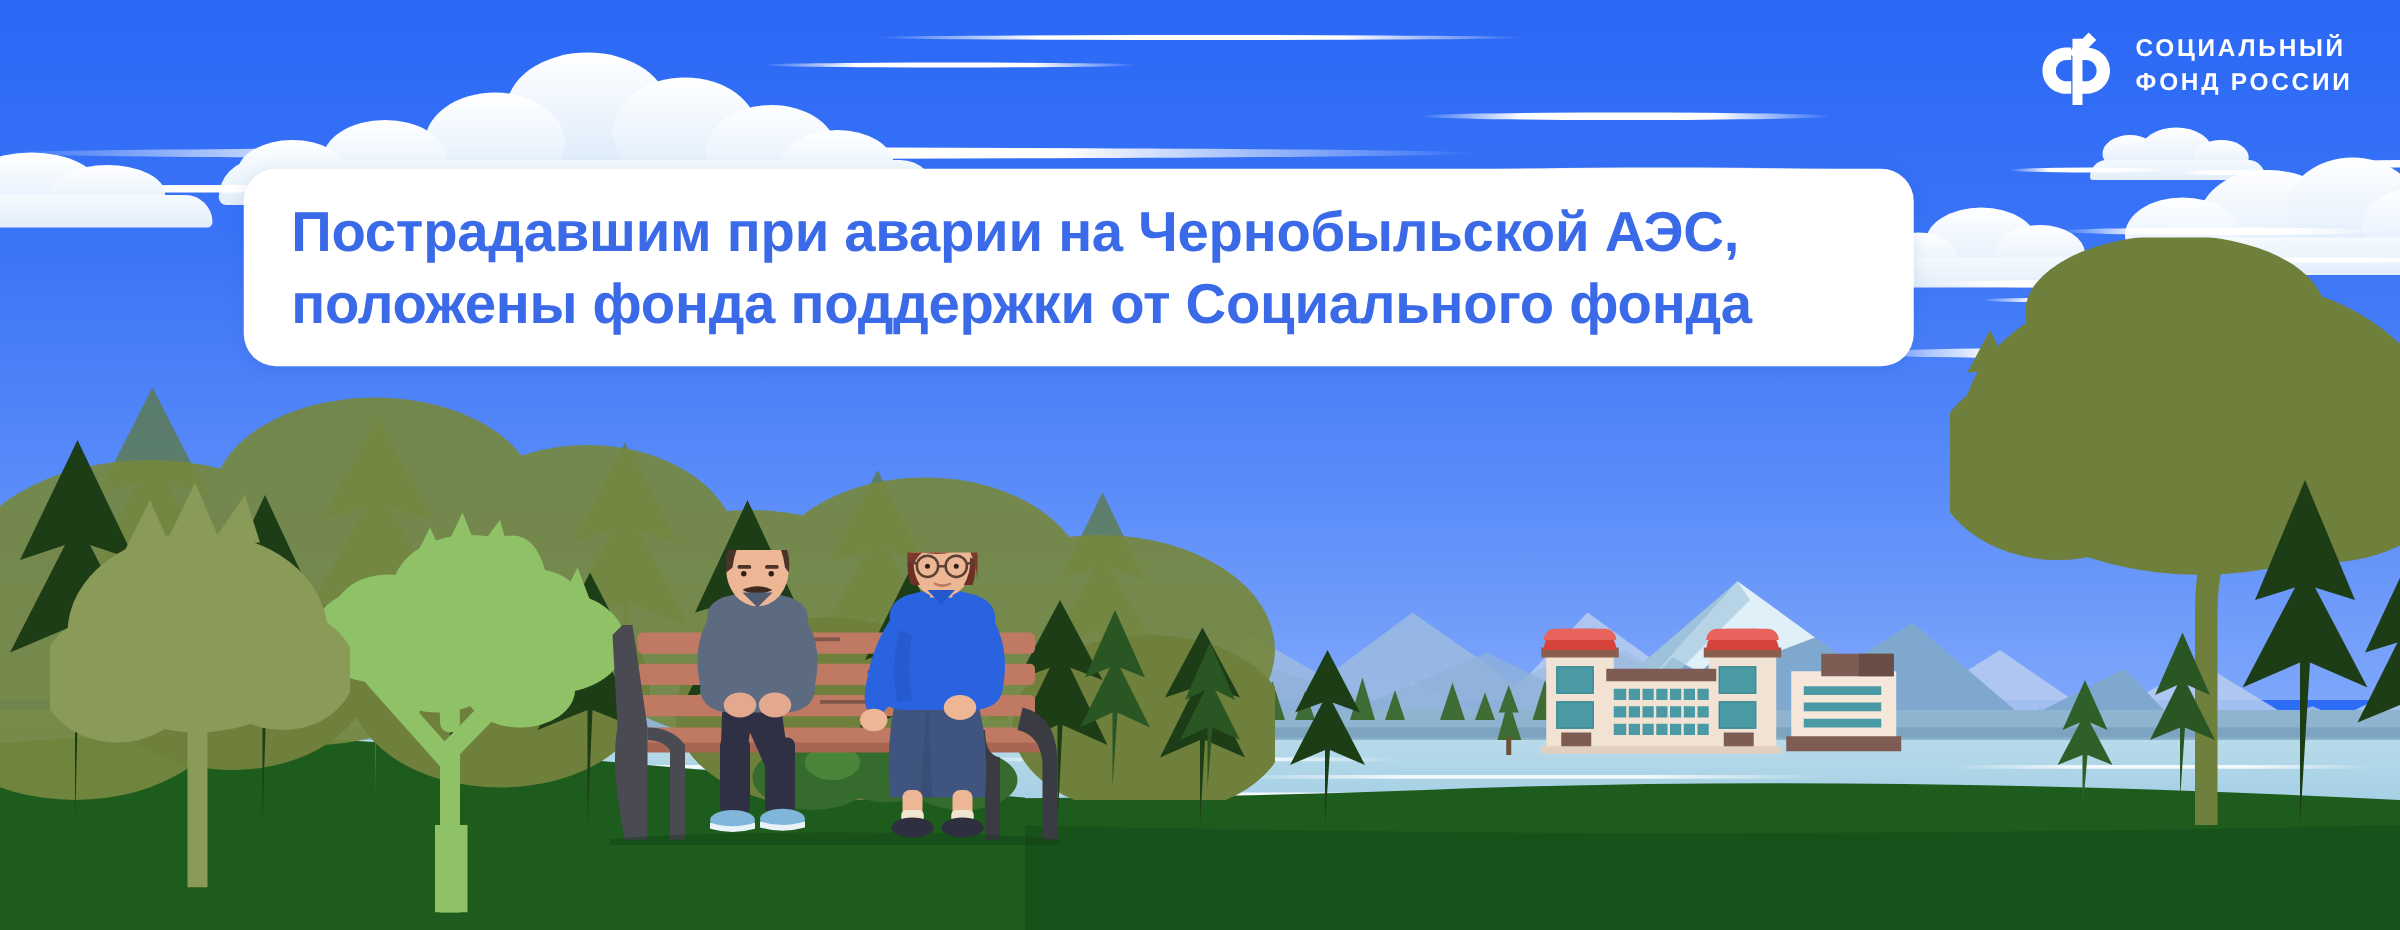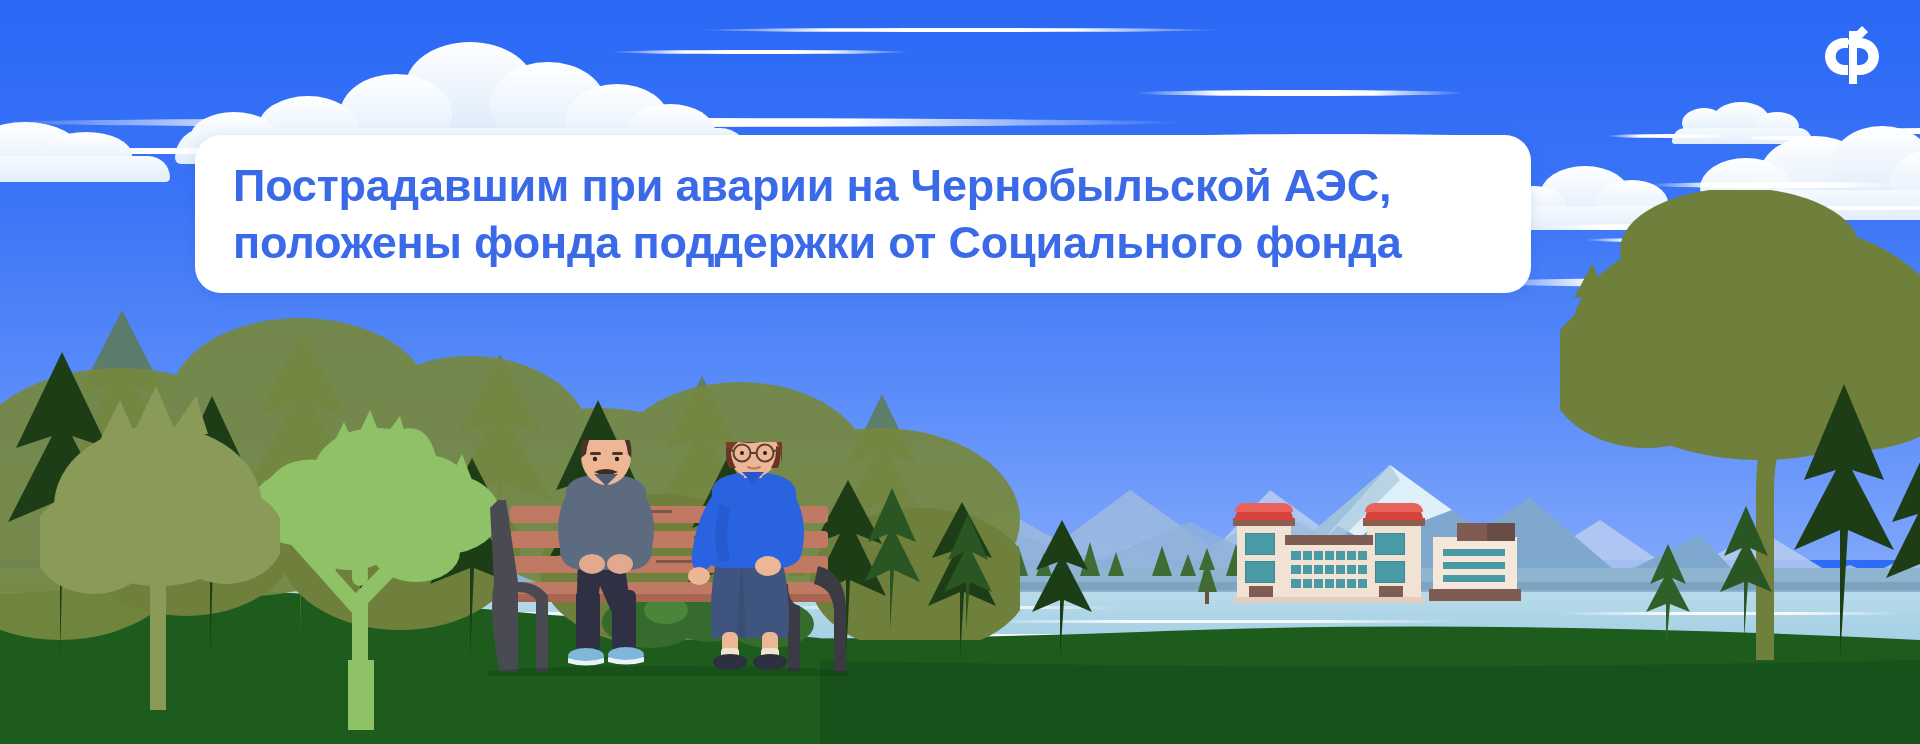--- a/index.html
+++ b/index.html
@@ -529,15 +529,19 @@
   <div class="logo">
     <svg width="60" height="62" viewBox="0 0 60 62">
 
       <path d="M27 9 h8 v10.5 h-8 z" fill="#ffffff"></path>
       <path d="M22.5 16 C11.5 16 3 24 3 34.5 C3 45 11.5 53 22.5 53 h3.5 v-10 h-3.5
                c-5 0-8.8-3.7-8.8-8.5 C13.7 29.7 17.5 26 22.5 26 h3.5 v-10 z" fill="#ffffff"></path>
       <path d="M35 16 h-8 v46 h8 v-9 h2.5 C48.5 53 57 45 57 34.5 C57 24 48.5 16 37.5 16 Z
                M35 26 h2.5 c5 0 8.8 3.7 8.8 8.5 c0 4.8 -3.8 8.5 -8.8 8.5 H35 Z" fill="#ffffff"></path>
       <path d="M24 20 L40 4 l6 6 L30 26 z" fill="#ffffff"></path>
     </svg>
+    <div class="logo-text">
+      <span>СОЦИАЛЬНЫЙ</span>
+      <span>ФОНД РОССИИ</span>
+    </div>
   </div>
 
 </div>
 
 </body></html>

